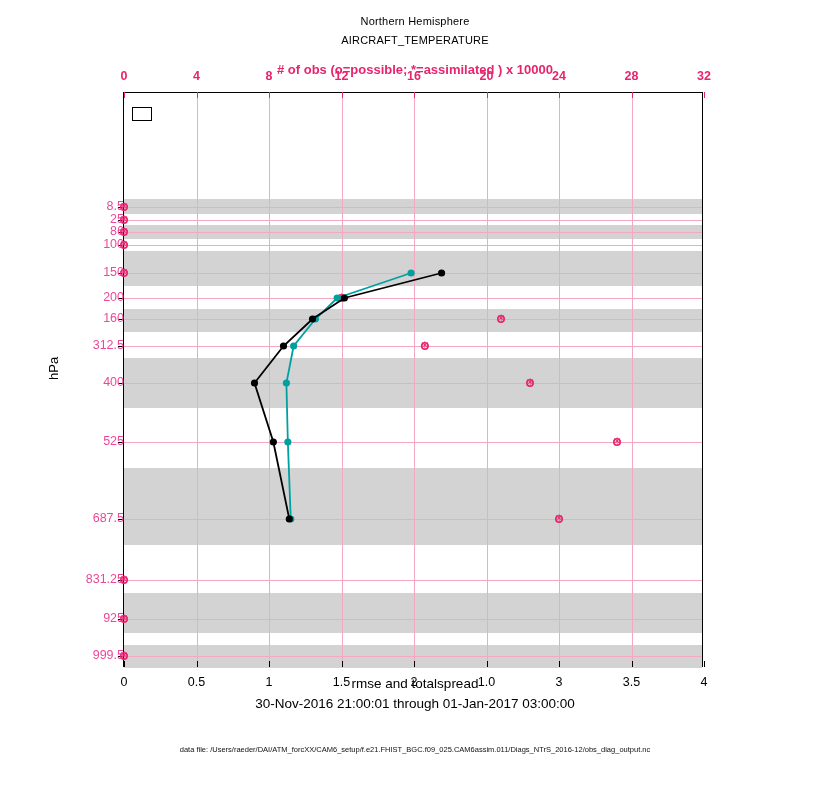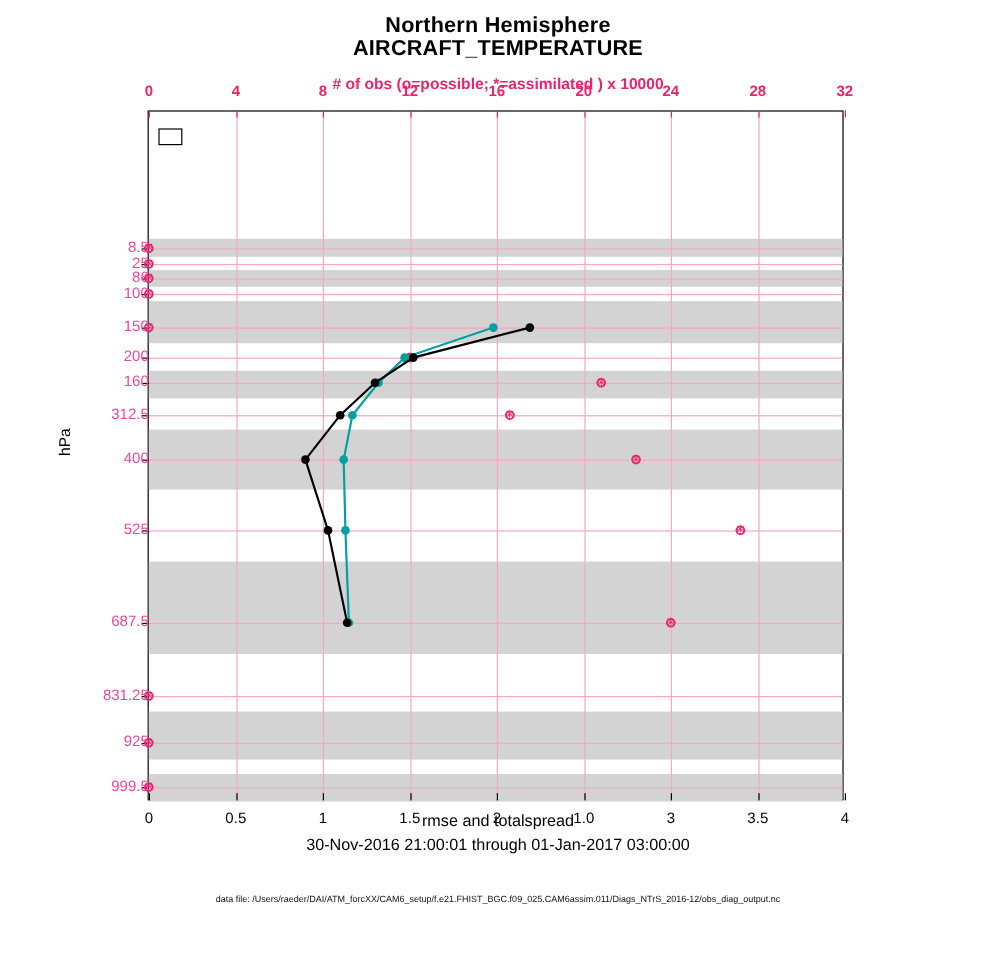--- a/index.html
+++ b/index.html
@@ -8,21 +8,21 @@
     background:#ffffff;
     font-family:"Liberation Sans", sans-serif;
     color:#000000;
     position:relative;
     overflow:hidden;
   }
   .title-block{
     position:absolute;left:0;top:12px;width:830px;text-align:center;
   }
   .title-line{
-    font-size:18px;font-weight:bold;letter-spacing:0.2px;line-height:19px;
+    font-size:11px;font-weight:normal;letter-spacing:0.2px;line-height:19px;
   }
   .top-axis-label{
     position:absolute;left:0;top:62px;width:830px;text-align:center;
     font-size:13px;font-weight:bold;color:#e8246c;
   }
   
   #plot{
     position:absolute;
     left:123px;top:92px;
     width:580px;height:575px;

